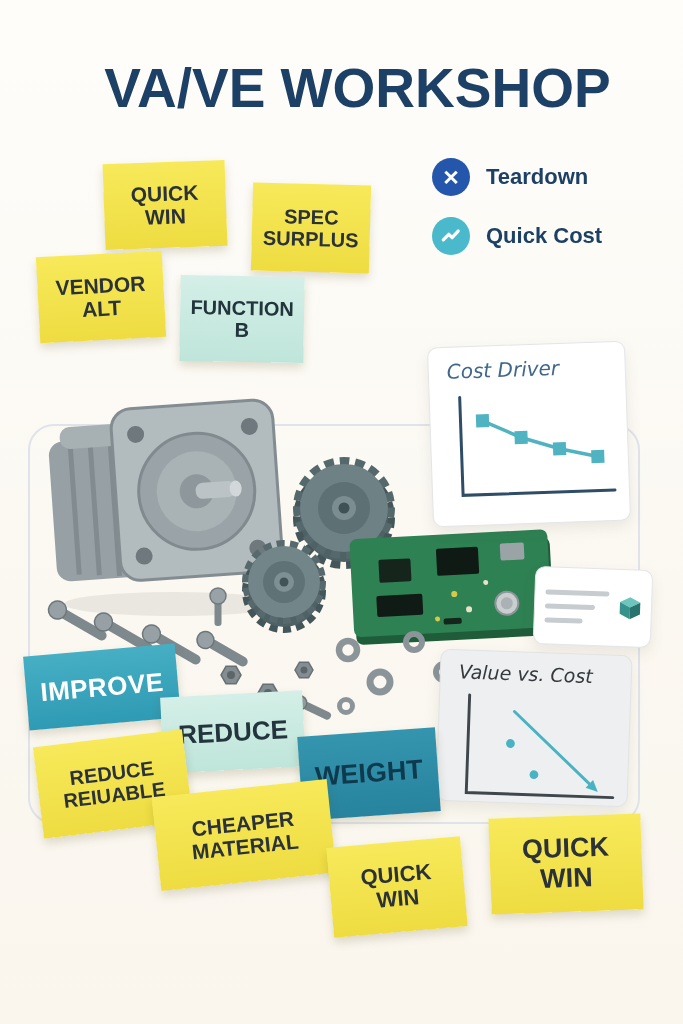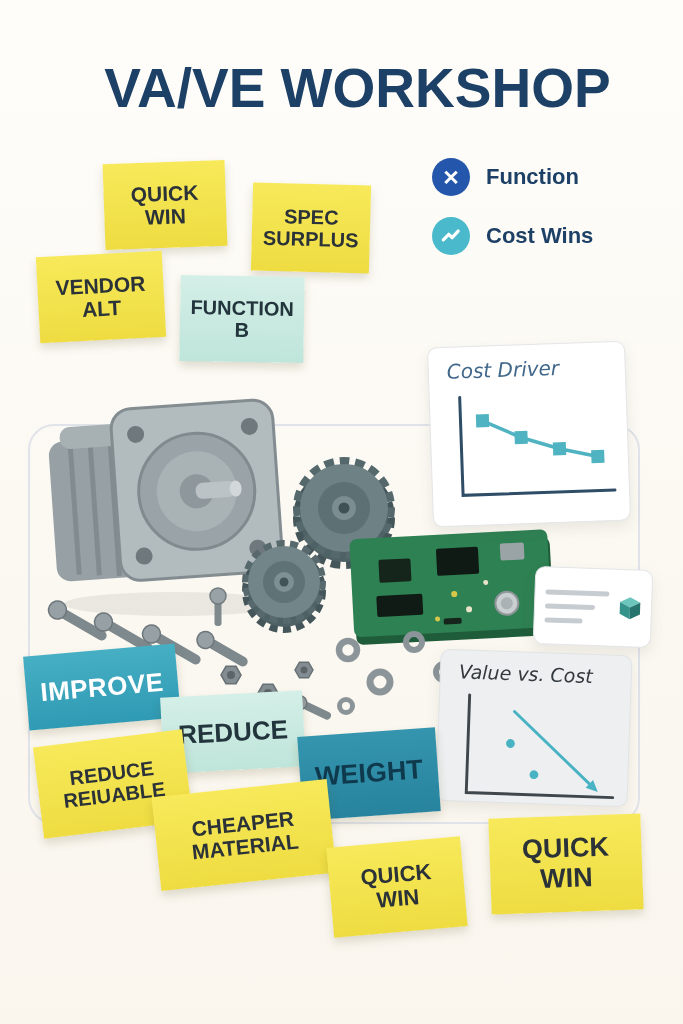--- a/index.html
+++ b/index.html
@@ -74,29 +74,29 @@
 
 <div class="page">
 
   <div class="title">VA/VE WORKSHOP</div>
 
   <div class="legend">
     <div class="legend-item">
       <div class="legend-icon li-1">
           <span class="legend-x">✕</span>
         </div>
-      <div class="legend-label">Function</div>
+      <div class="legend-label">Teardown</div>
     </div>
     <div class="legend-item">
       <div class="legend-icon li-3">
         <svg width="22" height="22" viewBox="0 0 20 20">
           <polyline points="3,13.5 8,8.5 11,11.5 16.5,5.5" fill="none" stroke="#ffffff" stroke-width="3" stroke-linecap="round" stroke-linejoin="round"></polyline>
         </svg>
       </div>
-      <div class="legend-label">Cost Wins</div>
+      <div class="legend-label">Quick Cost</div>
     </div>
   </div>
 
   <div class="sticky yellow n-quickwin1">QUICK WIN</div>
   <div class="sticky yellow n-specsurplus">SPEC SURPLUS</div>
   <div class="sticky yellow n-vendoralt">VENDOR ALT</div>
   <div class="sticky mint n-functionb">FUNCTION B</div>
 
   <div class="parts-outline"></div>
 

